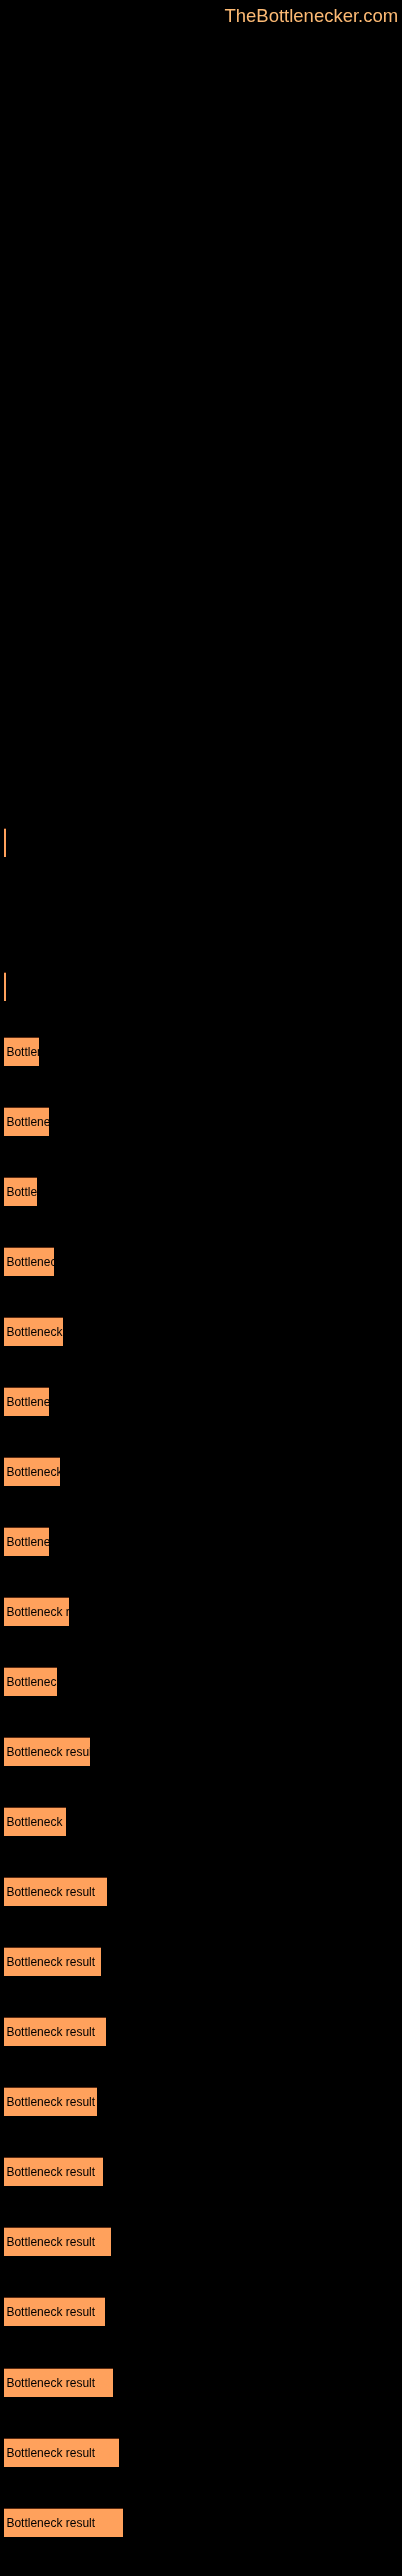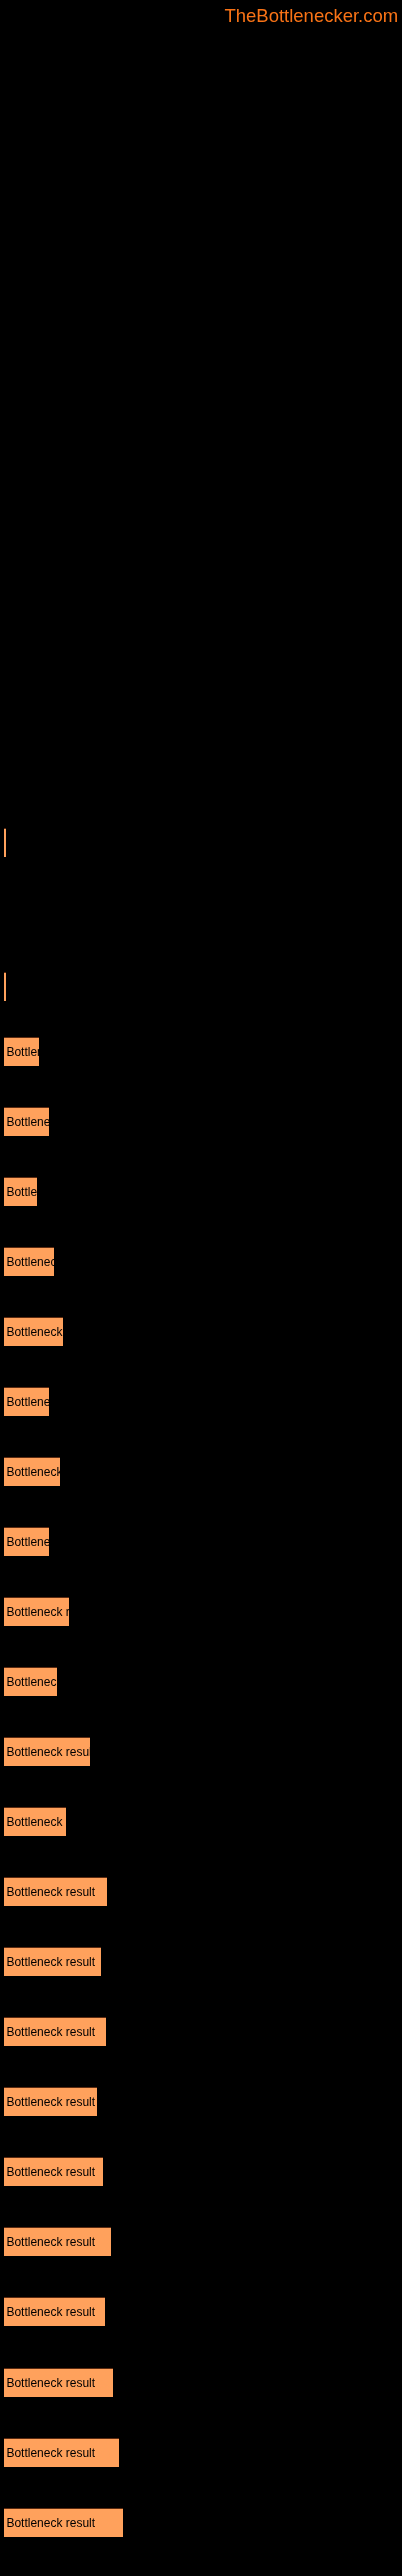--- a/index.html
+++ b/index.html
@@ -19,21 +19,21 @@
     position: absolute;
     left: 0; top: 0;
     width: 403px;
     height: 2576px;
     background: #000000;
   }
   #site-title {
     position: absolute;
     right: 4.8px;
     top: 4.8px;
-    color: #f97316;
+    color: #fdba74;
     font-size: 18.5px;
     font-family: "Liberation Sans", sans-serif;
     letter-spacing: 0px;
     white-space: nowrap;
     line-height: 22.5px;
   }
   #chart-area {
     position: absolute;
     left: 0;
     top: 0;

